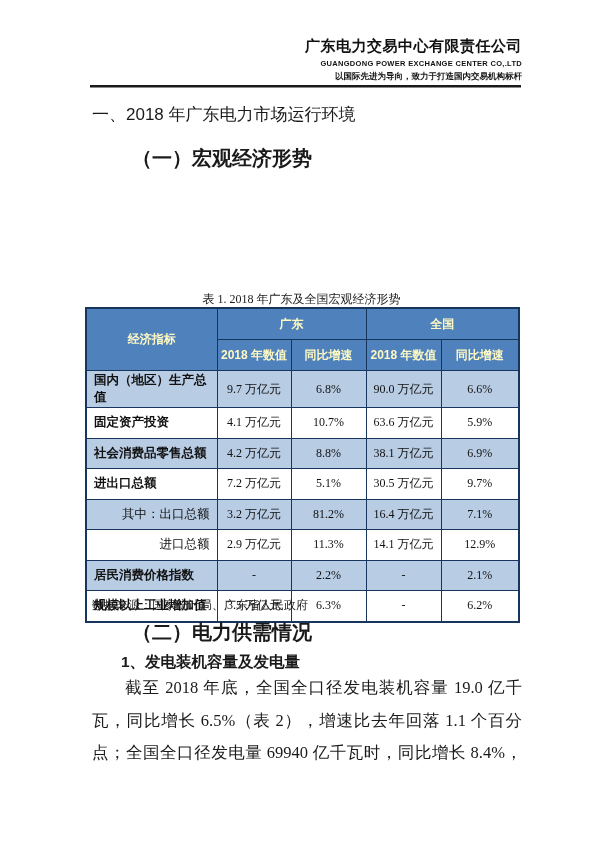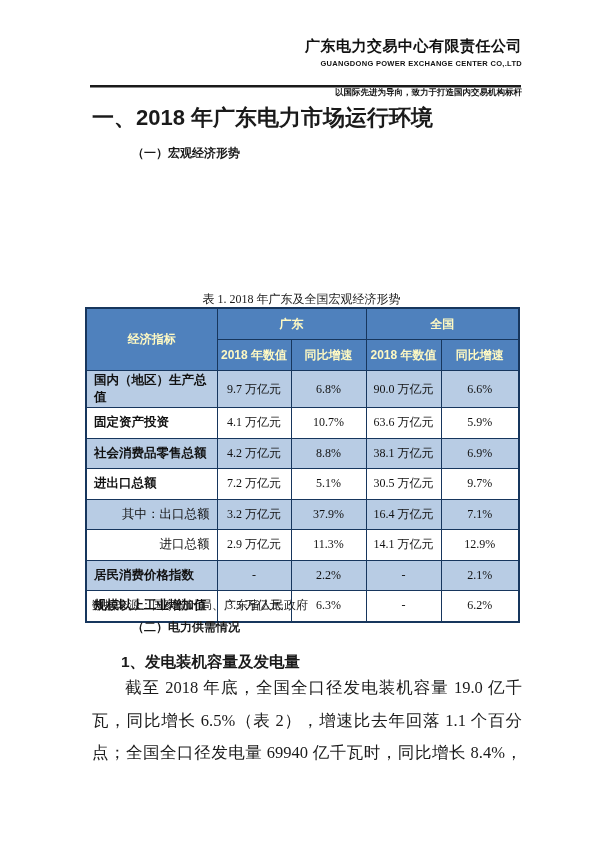--- a/index.html
+++ b/index.html
@@ -9,32 +9,32 @@
     font-family:"Liberation Serif", serif; color:#1a1a1a;
   }
 
   
   .header-block {
     position:absolute; top:37px; right:78px; text-align:right;
     font-family:"Liberation Sans", sans-serif; color:#111;
   }
   .company-name { font-size:15px; font-weight:bold; letter-spacing:0.5px; white-space:nowrap; }
   .company-en   { font-size:7.5px; font-weight:bold; margin-top:3px; letter-spacing:0.3px; white-space:nowrap; }
-  .slogan       { font-size:8.5px; font-weight:bold; margin-top:19px; white-space:nowrap; }
+  .slogan       { font-size:8.5px; font-weight:bold; margin-top:3px; white-space:nowrap; }
   .header-rule  {
     position:absolute; top:85px; left:90px; width:431px; height:2px;
     background:#1a1a1a; border-bottom:1.5px solid #8a8a8a;
   }
 
   
   .doc-title {
     position:absolute; top:103px; left:92px;
-    font-family:"Liberation Sans", sans-serif; font-size:22px; font-weight:bold;
-  }
-  .section-heading { position:absolute; font-size:12px; font-weight:bold; font-family:Liberation Serif, serif; }
+    font-family:"Liberation Sans", sans-serif; font-size:17px; font-weight:normal;
+  }
+  .section-heading { position:absolute; font-size:20px; font-weight:bold; font-family:Liberation Serif, serif; }
   #sec1 { top:145px; left:132px; }
   #sec2 { top:619px; left:132px; }
   .subsection-heading {
     position:absolute; top:652px; left:121px;
     font-family:"Liberation Sans", sans-serif; font-size:15.5px; font-weight:bold;
   }
   .para {
     position:absolute; left:92px; width:430px;
     font-size:16.5px; line-height:32.5px; text-align:justify; text-indent:33px;
   }
@@ -146,21 +146,21 @@
         <tr>
           <td class="label">进出口总额</td>
           <td class="val">7.2 万亿元</td>
           <td class="val">5.1%</td>
           <td class="val">30.5 万亿元</td>
           <td class="val">9.7%</td>
         </tr>
         <tr class="alt">
           <td class="label sub">其中：出口总额</td>
           <td class="val">3.2 万亿元</td>
-          <td class="val">37.9%</td>
+          <td class="val">81.2%</td>
           <td class="val">16.4 万亿元</td>
           <td class="val">7.1%</td>
         </tr>
         <tr>
           <td class="label sub">进口总额</td>
           <td class="val">2.9 万亿元</td>
           <td class="val">11.3%</td>
           <td class="val">14.1 万亿元</td>
           <td class="val">12.9%</td>
         </tr>

